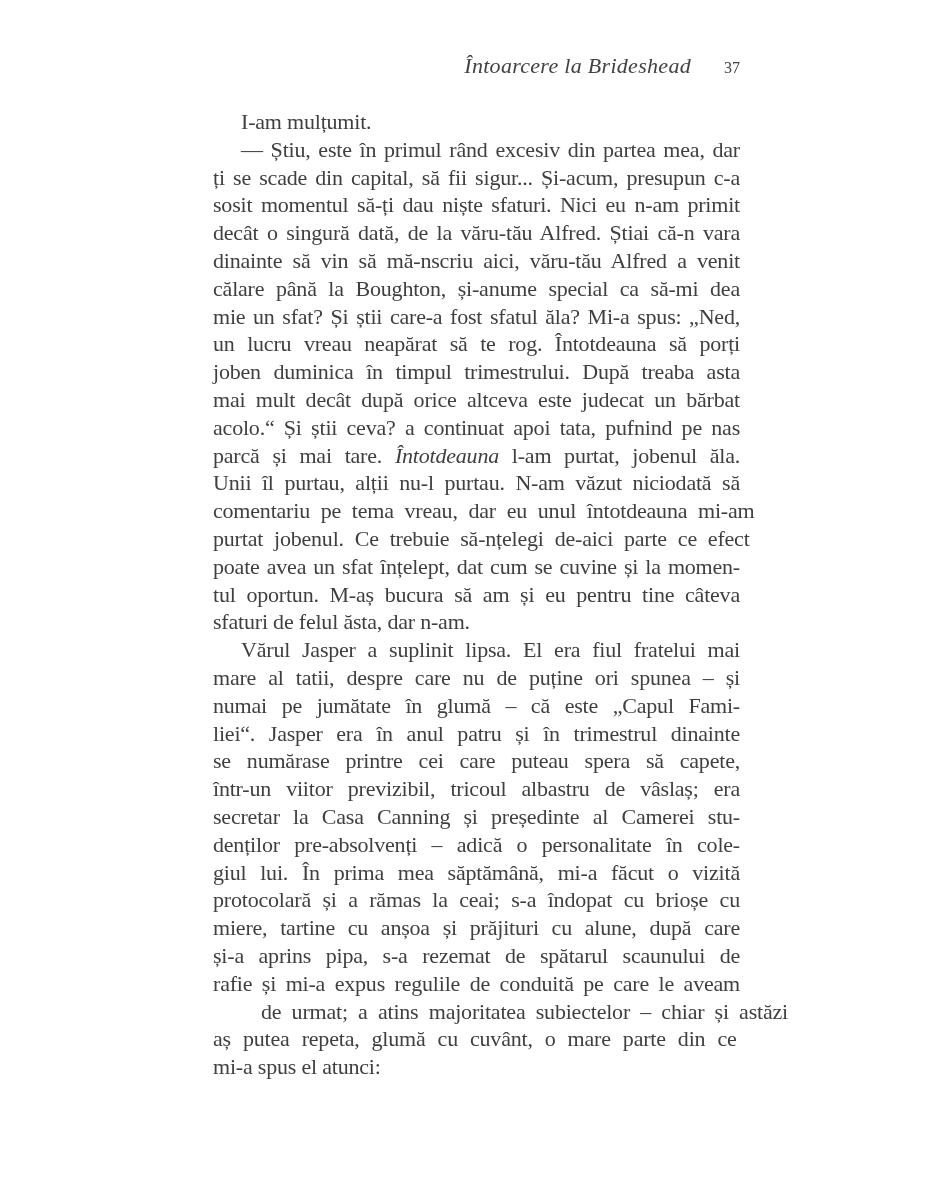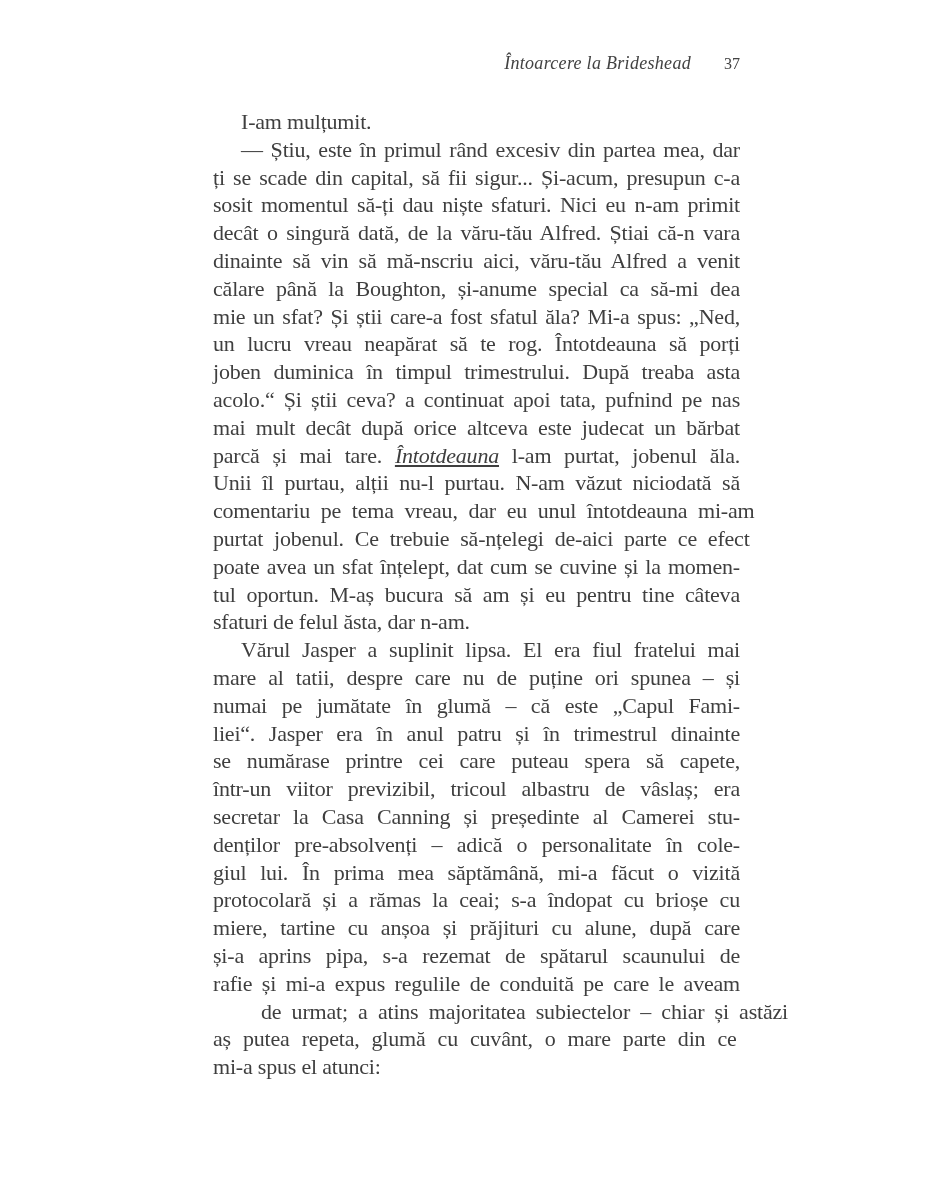--- a/index.html
+++ b/index.html
@@ -17,21 +17,21 @@
     top: 53px;
     left: 213px;
     width: 527px;
     display: flex;
     justify-content: flex-end;
     align-items: baseline;
     color: #424242;
   }
   .header-title {
     font-style: italic;
-    font-size: 18px;
+    font-size: 22px;
     letter-spacing: 0.3px;
     font-family: Liberation Serif, serif;
   }
   .page-number {
     font-size: 16px;
     margin-left: 33px;
   }
   .body-text {
     position: absolute;
     left: 213px;
@@ -42,43 +42,43 @@
     height: 27.8px;
     line-height: 27.8px;
     font-size: 22px;
   }
   .line-inner {
     display: inline-block;
     white-space: nowrap;
     letter-spacing: -0.2px;
     transform-origin: 0 50%;
   }
-  .line-inner em { font-style: italic; text-decoration: underline; }
+  .line-inner em { font-style: italic; }
 </style>
 </head>
 <body>
 
 <div class="page">
   <div class="running-header">
     <span class="header-title">Întoarcere la Brideshead</span>
     <span class="page-number">37</span>
   </div>
   <div class="body-text">
       <div class="line"><span class="line-inner" style="padding-left: 28px;"><span>I-am mulțumit.</span></span></div>
       <div class="line"><span class="line-inner" style="padding-left: 28px; word-spacing: 2.49219px;"><span>— Știu, este în primul rând excesiv din partea mea, dar</span></span></div>
       <div class="line"><span class="line-inner" style="word-spacing: 2.925px;"><span>ți se scade din capital, să fii sigur... Și-acum, presupun c-a</span></span></div>
       <div class="line"><span class="line-inner" style="word-spacing: 3.24653px;"><span>sosit momentul să-ți dau niște sfaturi. Nici eu n-am primit</span></span></div>
       <div class="line"><span class="line-inner" style="word-spacing: 3.2px;"><span>decât o singură dată, de la văru-tău Alfred. Știai că-n vara</span></span></div>
       <div class="line"><span class="line-inner" style="word-spacing: 4.99826px;"><span>dinainte să vin să mă-nscriu aici, văru-tău Alfred a venit</span></span></div>
       <div class="line"><span class="line-inner" style="word-spacing: 6.36914px; text-align: right;"><span>călare până la Boughton, și-anume special ca să-mi dea</span></span></div>
       <div class="line"><span class="line-inner" style="word-spacing: 2.36506px;"><span>mie un sfat? Și știi care-a fost sfatul ăla? Mi-a spus: „Ned,</span></span></div>
       <div class="line"><span class="line-inner" style="word-spacing: 7.24306px;"><span>un lucru vreau neapărat să te rog. Întotdeauna să porți</span></span></div>
       <div class="line"><span class="line-inner" style="word-spacing: 7.20759px;"><span>joben duminica în timpul trimestrului. După treaba asta</span></span></div>
+      <div class="line"><span class="line-inner" style="word-spacing: 5.02778px;"><span>mai mult decât după orice altceva este judecat un bărbat</span></span></div>
       <div class="line"><span class="line-inner" style="word-spacing: 4.02969px;"><span>acolo.“ Și știi ceva? a continuat apoi tata, pufnind pe nas</span></span></div>
-      <div class="line"><span class="line-inner" style="word-spacing: 5.02778px;"><span>mai mult decât după orice altceva este judecat un bărbat</span></span></div>
       <div class="line"><span class="line-inner" style="word-spacing: 7.48242px;"><span>parcă și mai tare. </span><em>Întotdeauna</em><span> l-am purtat, jobenul ăla.</span></span></div>
       <div class="line"><span class="line-inner" style="word-spacing: 5.33333px;"><span>Unii îl purtau, alții nu-l purtau. N-am văzut niciodată să</span></span></div>
       <div class="line"><span class="line-inner" style="word-spacing: 5.44922px;"><span>comentariu pe tema vreau, dar eu unul întotdeauna mi-am</span></span></div>
       <div class="line"><span class="line-inner" style="word-spacing: 5.58008px;"><span>purtat jobenul. Ce trebuie să-nțelegi de-aici parte ce efect</span></span></div>
       <div class="line"><span class="line-inner" style="word-spacing: 1.77557px;"><span>poate avea un sfat înțelept, dat cum se cuvine și la momen-</span></span></div>
       <div class="line"><span class="line-inner" style="word-spacing: 5.475px;"><span>tul oportun. M-aș bucura să am și eu pentru tine câteva</span></span></div>
       <div class="line"><span class="line-inner"><span>sfaturi de felul ăsta, dar n-am.</span></span></div>
       <div class="line"><span class="line-inner" style="padding-left: 28px; word-spacing: 6.56944px;"><span>Vărul Jasper a suplinit lipsa. El era fiul fratelui mai</span></span></div>
       <div class="line"><span class="line-inner" style="word-spacing: 6.8125px;"><span>mare al tatii, despre care nu de puține ori spunea – și</span></span></div>
       <div class="line"><span class="line-inner" style="word-spacing: 9.34375px;"><span>numai pe jumătate în glumă – că este „Capul Fami-</span></span></div>

